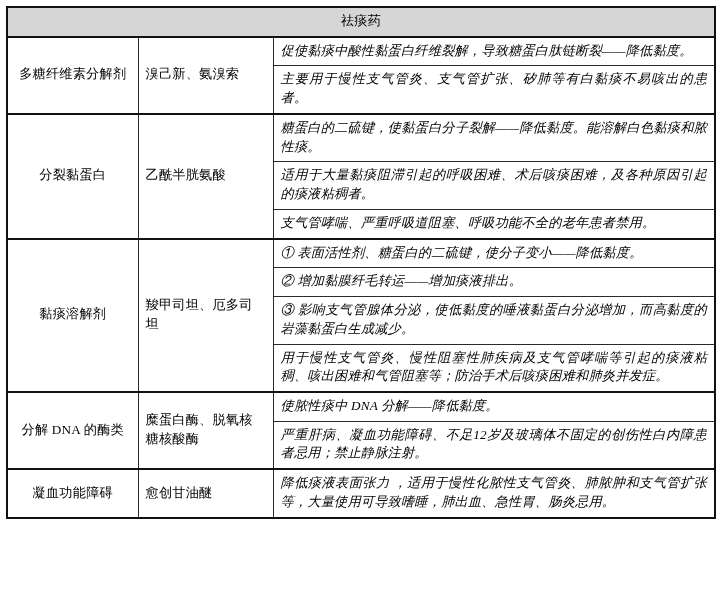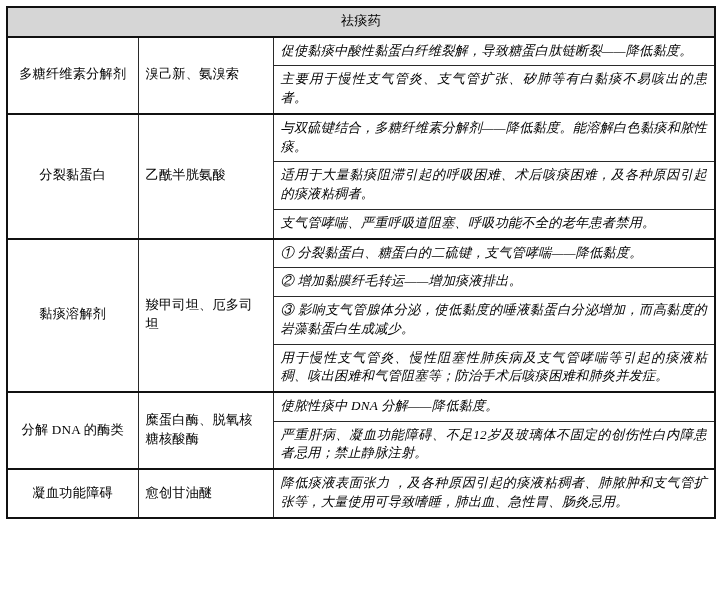--- a/index.html
+++ b/index.html
@@ -97,33 +97,33 @@
         <td class="drug-cell" rowspan="2">溴己新、氨溴索</td>
         <td class="desc-cell">促使黏痰中酸性黏蛋白纤维裂解，导致糖蛋白肽链断裂——降低黏度。</td>
       </tr>
       <tr>
         <td class="desc-cell">主要用于慢性支气管炎、支气管扩张、矽肺等有白黏痰不易咳出的患者。</td>
       </tr>
 
       <tr class="section-start">
         <td class="cat-cell" rowspan="3">分裂黏蛋白</td>
         <td class="drug-cell" rowspan="3">乙酰半胱氨酸</td>
-        <td class="desc-cell">与双硫键结合，多糖纤维素分解剂——降低黏度。能溶解白色黏痰和脓性痰。</td>
+        <td class="desc-cell">糖蛋白的二硫键，使黏蛋白分子裂解——降低黏度。能溶解白色黏痰和脓性痰。</td>
       </tr>
       <tr>
         <td class="desc-cell">适用于大量黏痰阻滞引起的呼吸困难、术后咳痰困难，及各种原因引起的痰液粘稠者。</td>
       </tr>
       <tr>
         <td class="desc-cell">支气管哮喘、严重呼吸道阻塞、呼吸功能不全的老年患者禁用。</td>
       </tr>
 
       <tr class="section-start">
         <td class="cat-cell" rowspan="4">黏痰溶解剂</td>
         <td class="drug-cell" rowspan="4">羧甲司坦、厄多司坦</td>
-        <td class="desc-cell num">① 分裂黏蛋白、糖蛋白的二硫键，支气管哮喘——降低黏度。</td>
+        <td class="desc-cell num">① 表面活性剂、糖蛋白的二硫键，使分子变小——降低黏度。</td>
       </tr>
       <tr>
         <td class="desc-cell num">② 增加黏膜纤毛转运——增加痰液排出。</td>
       </tr>
       <tr>
         <td class="desc-cell num">③ 影响支气管腺体分泌，使低黏度的唾液黏蛋白分泌增加，而高黏度的岩藻黏蛋白生成减少。</td>
       </tr>
       <tr>
         <td class="desc-cell">用于慢性支气管炎、慢性阻塞性肺疾病及支气管哮喘等引起的痰液粘稠、咳出困难和气管阻塞等；防治手术后咳痰困难和肺炎并发症。</td>
       </tr>
@@ -133,17 +133,17 @@
         <td class="drug-cell" rowspan="2">糜蛋白酶、脱氧核糖核酸酶</td>
         <td class="desc-cell">使脓性痰中 DNA 分解——降低黏度。</td>
       </tr>
       <tr>
         <td class="desc-cell">严重肝病、凝血功能障碍、不足12岁及玻璃体不固定的创伤性白内障患者忌用；禁止静脉注射。</td>
       </tr>
 
       <tr class="section-start last-row">
         <td class="cat-cell">凝血功能障碍</td>
         <td class="drug-cell">愈创甘油醚</td>
-        <td class="desc-cell">降低痰液表面张力 ，及各种原因引起的痰液粘稠者、肺脓肿和支气管扩张等，大量使用可导致嗜睡，肺出血、急性胃、肠炎忌用。</td>
+        <td class="desc-cell">降低痰液表面张力 ，适用于慢性化脓性支气管炎、肺脓肿和支气管扩张等，大量使用可导致嗜睡，肺出血、急性胃、肠炎忌用。</td>
       </tr>
     </tbody>
   </table>
 </div>
 
 </body></html>

